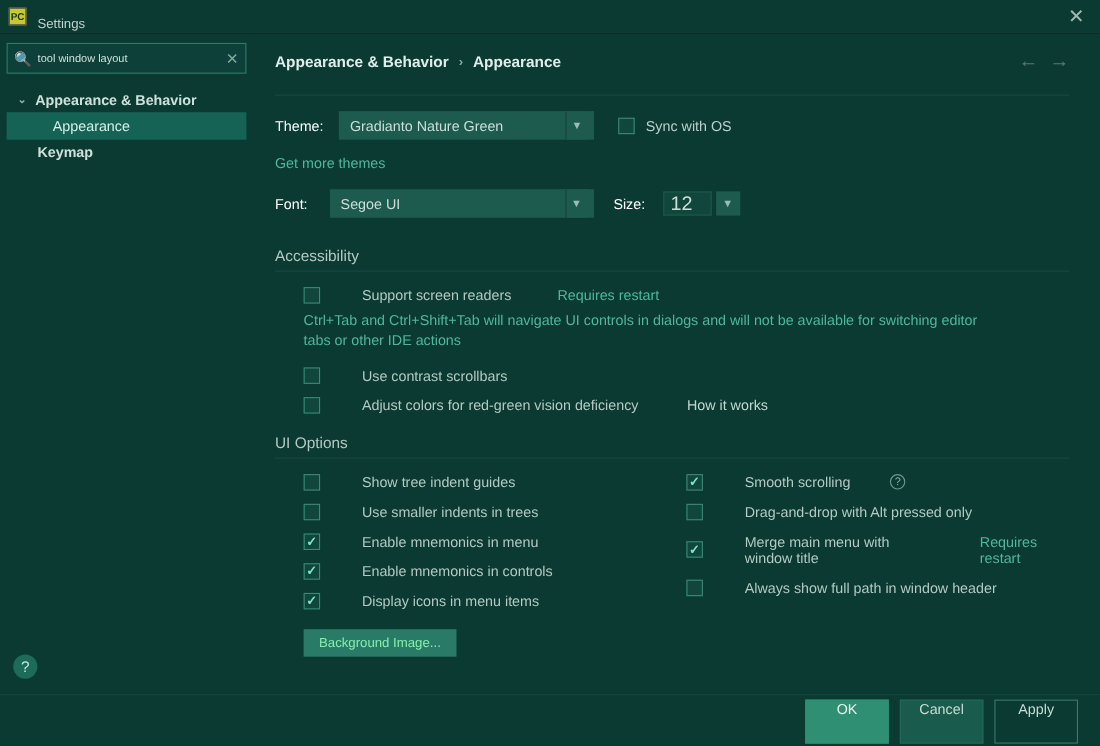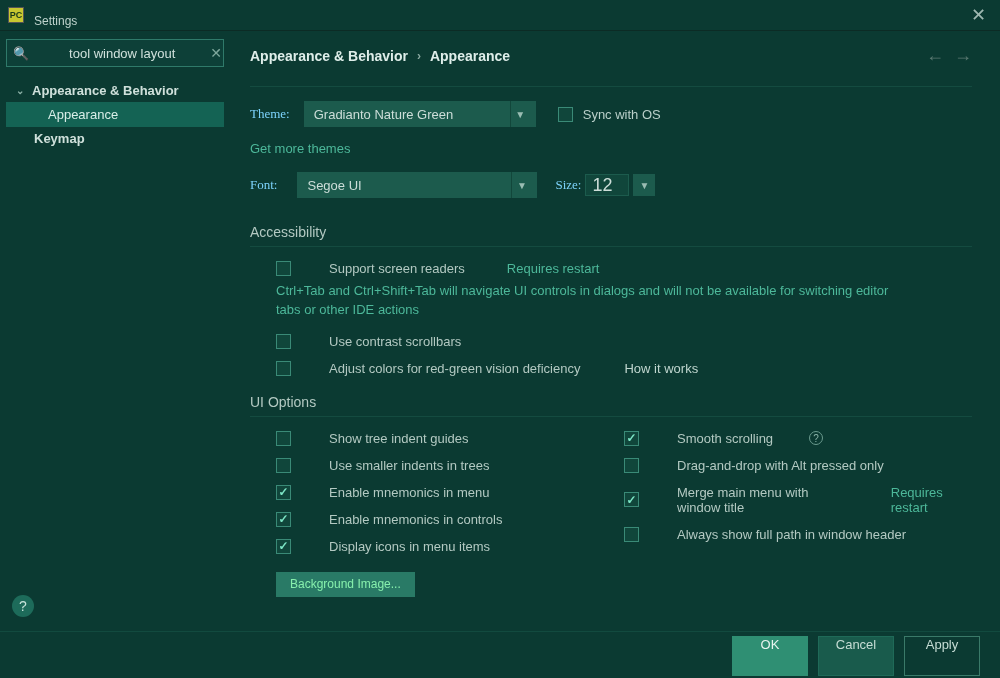--- a/index.html
+++ b/index.html
@@ -55,22 +55,21 @@
     padding: 0 6px;
     margin-bottom: 12px;
   }
   .search-wrap .search-icon { color: #7fa89d; font-size: 13px; margin-right: 5px; }
   .search-wrap input {
     flex: 1;
     background: transparent;
     border: none;
     outline: none;
     color: #cfe0db;
-    font-size: 13px;
-    text-align: center;
+    font-size: 10px;
   }
   .search-wrap .clear-icon { color: #7fa89d; font-size: 14px; cursor: pointer; }
   .tree-item {
     padding: 4px 8px 4px 10px;
     cursor: pointer;
     color: #b9cfc9;
     display: flex;
     align-items: center;
   }
   .tree-item.bold { font-weight: 600; color: #cfe0db; }
@@ -122,21 +121,21 @@
   .content-scroll {
     flex: 1;
     overflow-y: auto;
     padding: 0 28px 20px 20px;
   }
   .content-scroll::-webkit-scrollbar { width: 8px; }
   .content-scroll::-webkit-scrollbar-track { background: #0d3a32; }
   .content-scroll::-webkit-scrollbar-thumb { background: #1d5a4c; }
   .hr-sec { height: 1px; background: #144b40; margin: 6px 0 14px 0; }
   .row { display: flex; align-items: center; margin-bottom: 14px; }
-  .label { color: #7dd3fc; margin-right: 14px; font-size: 13px; font-family: Liberation Serif, serif; }
+  .label { color: #ffffff; margin-right: 14px; font-size: 13px; }
   .dropdown {
     display: flex; align-items: center;
     background: #1c5b4d;
     height: 26px;
     padding: 0 6px 0 10px;
     color: #cdded9;
     font-size: 13px;
     cursor: pointer;
     position: relative;
   }
@@ -296,21 +295,21 @@
         <span class="link">Get more themes</span>
       </div>
 
       <div class="row" style="margin-top:16px;">
         <span class="label" style="margin-right:20px;">Font:</span>
         <div class="dropdown dd-font">
           <span>Segoe UI</span>
           <span class="dd-caret">▼</span>
         </div>
         <span style="width:18px"></span>
-        <span class="label" style="margin-right:4px;">Size:</span>
+        <span class="label" style="margin-right:16px;">Size:</span>
         <div class="spin-wrap">
           <div class="spin-input">12</div>
           <div class="spin-btn">▼</div>
         </div>
       </div>
 
       <div class="section-title" style="margin-top:26px;">Accessibility</div>
       <div class="hr-sec"></div>
 
       <div class="opt-row indent">

